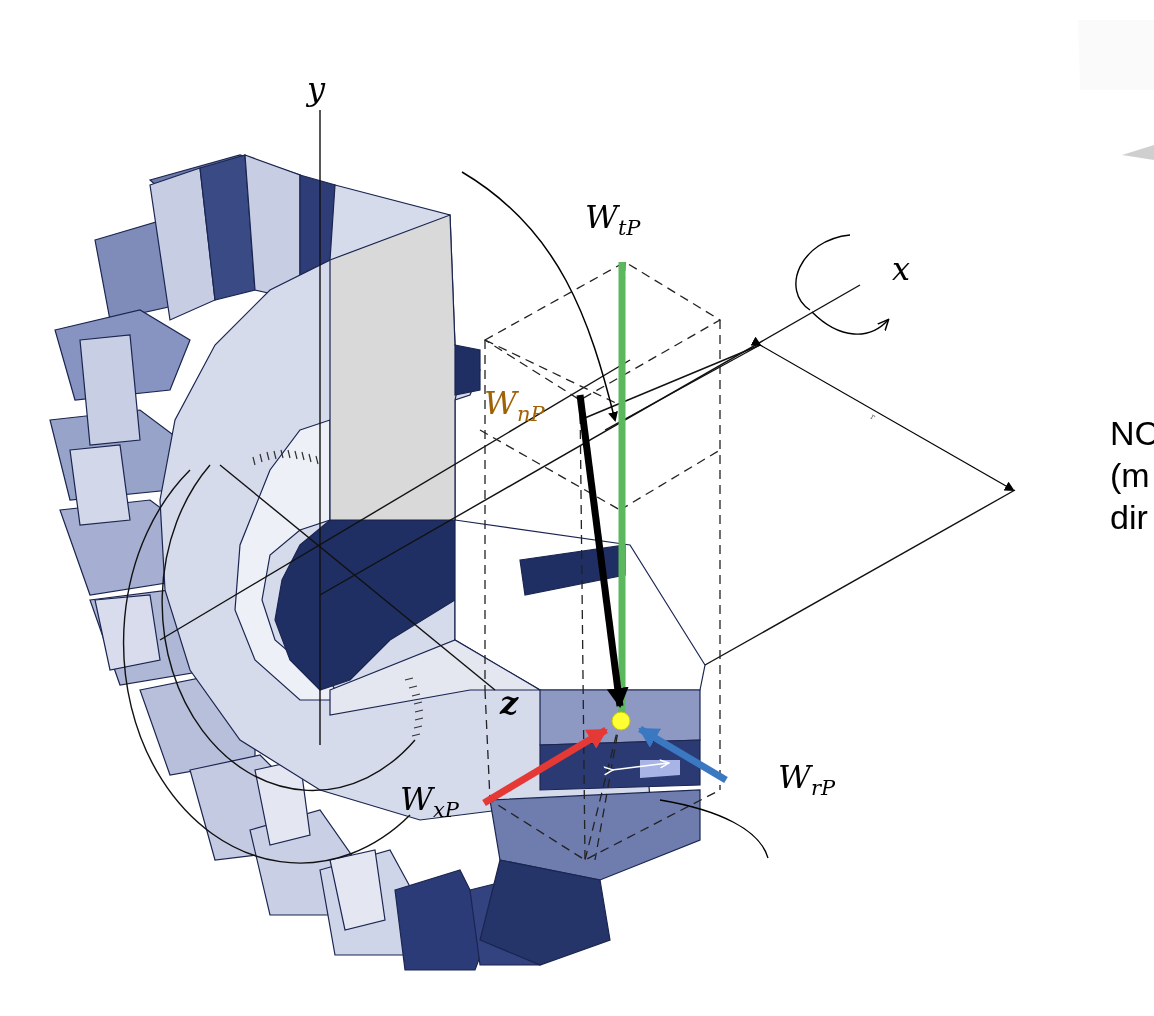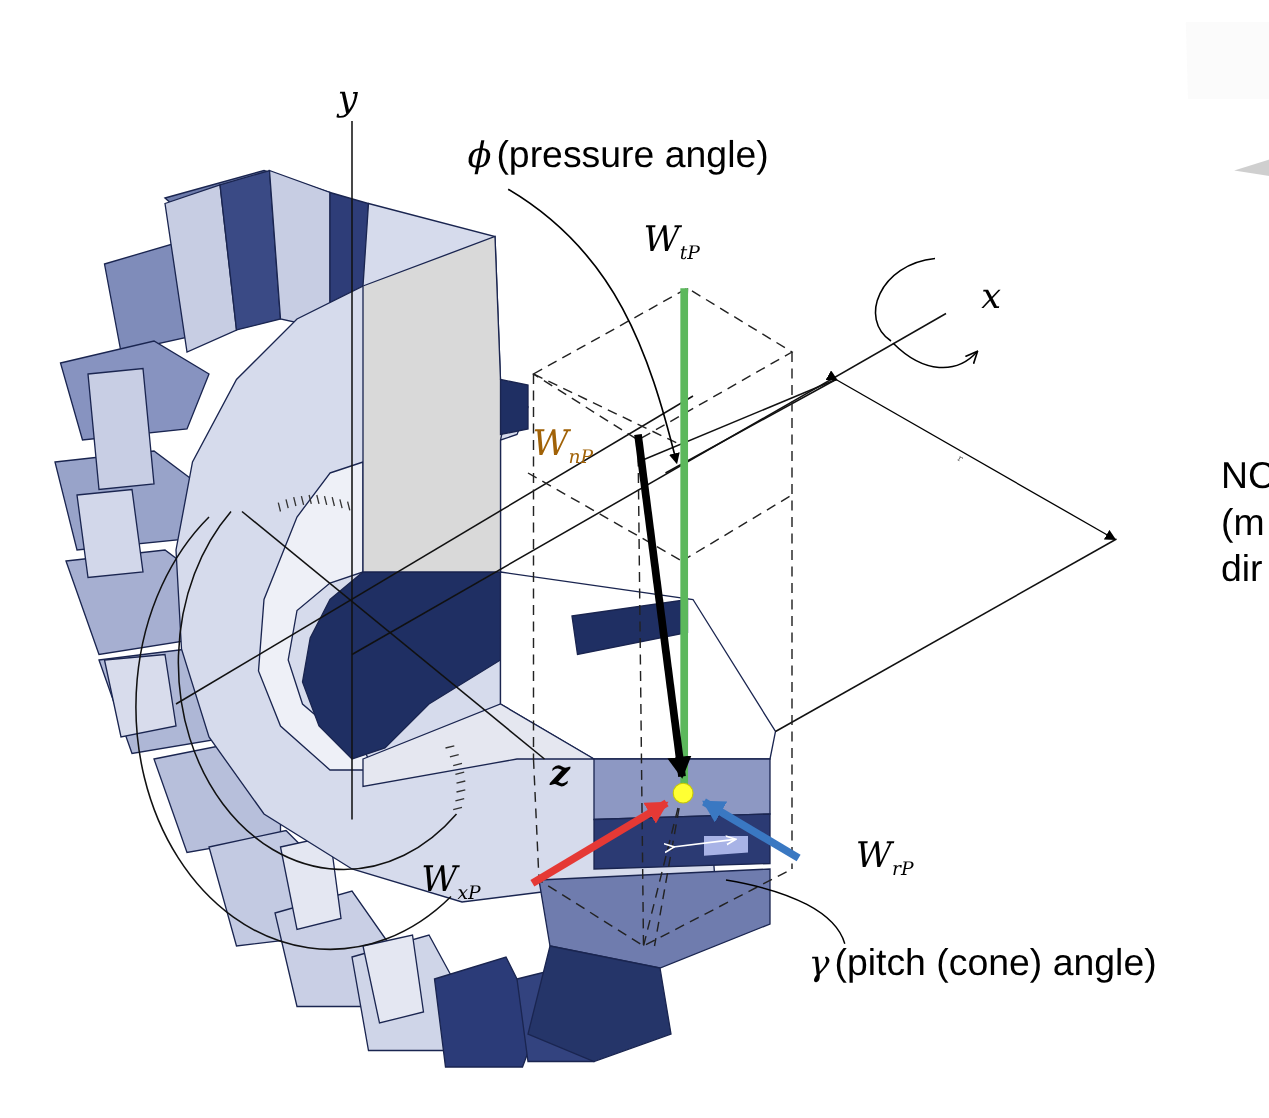--- a/index.html
+++ b/index.html
@@ -1,21 +1,21 @@
 <!DOCTYPE html>
 <html><head>
   <meta charset="utf-8">
   <style>
     html, body { margin: 0; padding: 0; background: #ffffff; }
     body { width: 1154px; height: 1016px; overflow: hidden; position: relative; font-family: "Liberation Sans", sans-serif; }
     #stage { position: absolute; left: 0; top: 0; width: 1154px; height: 1016px; }
     .lbl { position: absolute; color: #000; white-space: nowrap; }
     .sans { font-family: "Liberation Sans", sans-serif; font-size: 34px; }
     .math { font-family: "DejaVu Serif", serif; font-style: italic; font-size: 32px; }
-    .math sub { font-size: 17px; vertical-align: -7px; text-align: center; }
+    .math sub { font-size: 21px; vertical-align: -7px; text-align: center; }
     .note { font-family: "Liberation Sans", sans-serif; font-size: 34px; line-height: 42px; }
   </style>
 </head>
 <body>
 
 <div id="stage">
   <svg width="1154" height="1016" viewBox="0 0 1154 1016">
     <defs>
       <marker id="arrBlack" markerWidth="10" markerHeight="10" refX="8" refY="5" orient="auto" markerUnits="userSpaceOnUse">
         <path d="M0,0 L10,5 L0,10 Z" fill="#000"></path>
@@ -146,44 +146,36 @@
       <circle cx="621" cy="721" r="9" fill="#ffff33" stroke="#c9c900" stroke-width="1"></circle>
     </g>
   </svg>
 
   
   <div class="lbl math" style="left:307px; top:70px;">y</div>
   <div class="lbl math" style="left:892px; top:250px;">x</div>
   <div class="lbl math" style="left:500px; top:684px; font-weight:bold;">z</div>
 
   
-  <div class="lbl" style="left:425px; top:122px;">
-    <span class="math">ϕ</span>
-    <span class="sans">(pressure angle)</span>
-  </div>
 
   
   <div class="lbl math" style="left:585px; top:198px;">
     <span>W</span><sub>tP</sub>
   </div>
   <div class="lbl math" style="left:484px; top:384px; font-family:'DejaVu Serif', serif; color:#a16207;">
     <span>W</span><sub>nP</sub>
   </div>
-  <div class="lbl math" style="left:383px; top:780px;">
+  <div class="lbl math" style="left:400px; top:780px;">
     <span>W</span><sub>xP</sub>
   </div>
   <div class="lbl math" style="left:745px; top:758px;margin-left:33px;">
     <span>W</span><sub>rP</sub>
   </div>
 
   
-  <div class="lbl" style="left:735px; top:856px;">
-    <span class="math">γ</span>
-    <span class="sans">(pitch (cone) angle)</span>
-  </div>
 
   
   <div class="lbl note" style="left:1110px; top:412px;">
     <div>NC</div>
     <div>(m</div>
     <div>dir</div>
   </div>
 </div>
 
 </body></html>

